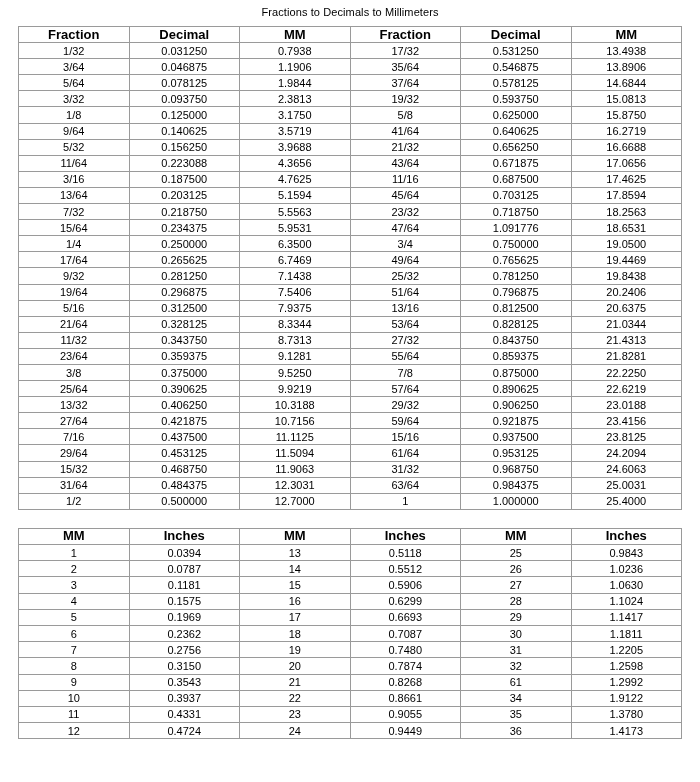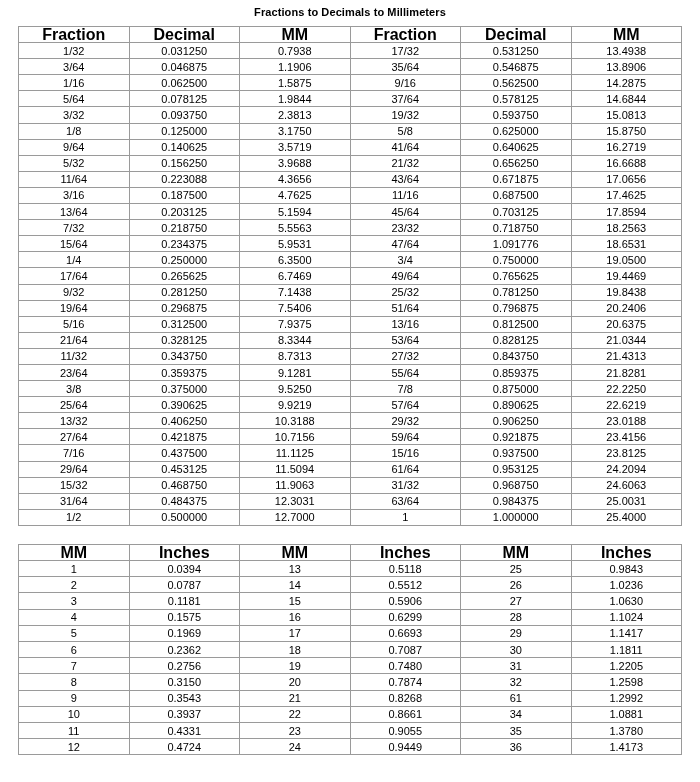--- a/index.html
+++ b/index.html
@@ -16,21 +16,21 @@
   }
   .page {
     position: relative;
     width: 700px;
     height: 782px;
     box-sizing: border-box;
     padding: 0 18px;
   }
   .doc-title {
     font-size: 11px;
-    font-weight: bold;
+    font-weight: normal;
     text-align: center;
     line-height: 13px;
     padding-top: 6px;
     padding-bottom: 7px;
     letter-spacing: 0.1px;
   }
   table.conv {
     width: 664px;
     border-collapse: collapse;
     table-layout: fixed;
@@ -42,21 +42,21 @@
     text-align: center;
     line-height: 12px;
     height: 15px;
     padding: 0;
     white-space: nowrap;
     overflow: hidden;
   }
   table.conv th {
     font-weight: bold;
     height: 16px;
-    font-size: 16px;
+    font-size: 13px;
   }
   table.conv td {
     font-weight: normal;
   }
   table.conv col { width: 16.6667%; }
   .spacer-gap {
     height: 18px;
   }
   #table-fractions td, #table-fractions th { height: 15.1px; }
   #table-mm td, #table-mm th { height: 15.2px; }
@@ -98,28 +98,20 @@
         </tr>
         <tr>
           <td>3/64</td>
           <td>0.046875</td>
           <td>1.1906</td>
           <td>35/64</td>
           <td>0.546875</td>
           <td>13.8906</td>
         </tr>
         <tr>
-          <td>1/16</td>
-          <td>0.062500</td>
-          <td>1.5875</td>
-          <td>9/16</td>
-          <td>0.562500</td>
-          <td>14.2875</td>
-        </tr>
-        <tr>
           <td>5/64</td>
           <td>0.078125</td>
           <td>1.9844</td>
           <td>37/64</td>
           <td>0.578125</td>
           <td>14.6844</td>
         </tr>
         <tr>
           <td>3/32</td>
           <td>0.093750</td>
@@ -424,21 +416,21 @@
           <td>0.8268</td>
           <td>61</td>
           <td>1.2992</td>
         </tr>
         <tr>
           <td>10</td>
           <td>0.3937</td>
           <td>22</td>
           <td>0.8661</td>
           <td>34</td>
-          <td>1.0881</td>
+          <td>1.9122</td>
         </tr>
         <tr>
           <td>11</td>
           <td>0.4331</td>
           <td>23</td>
           <td>0.9055</td>
           <td>35</td>
           <td>1.3780</td>
         </tr>
         <tr>

